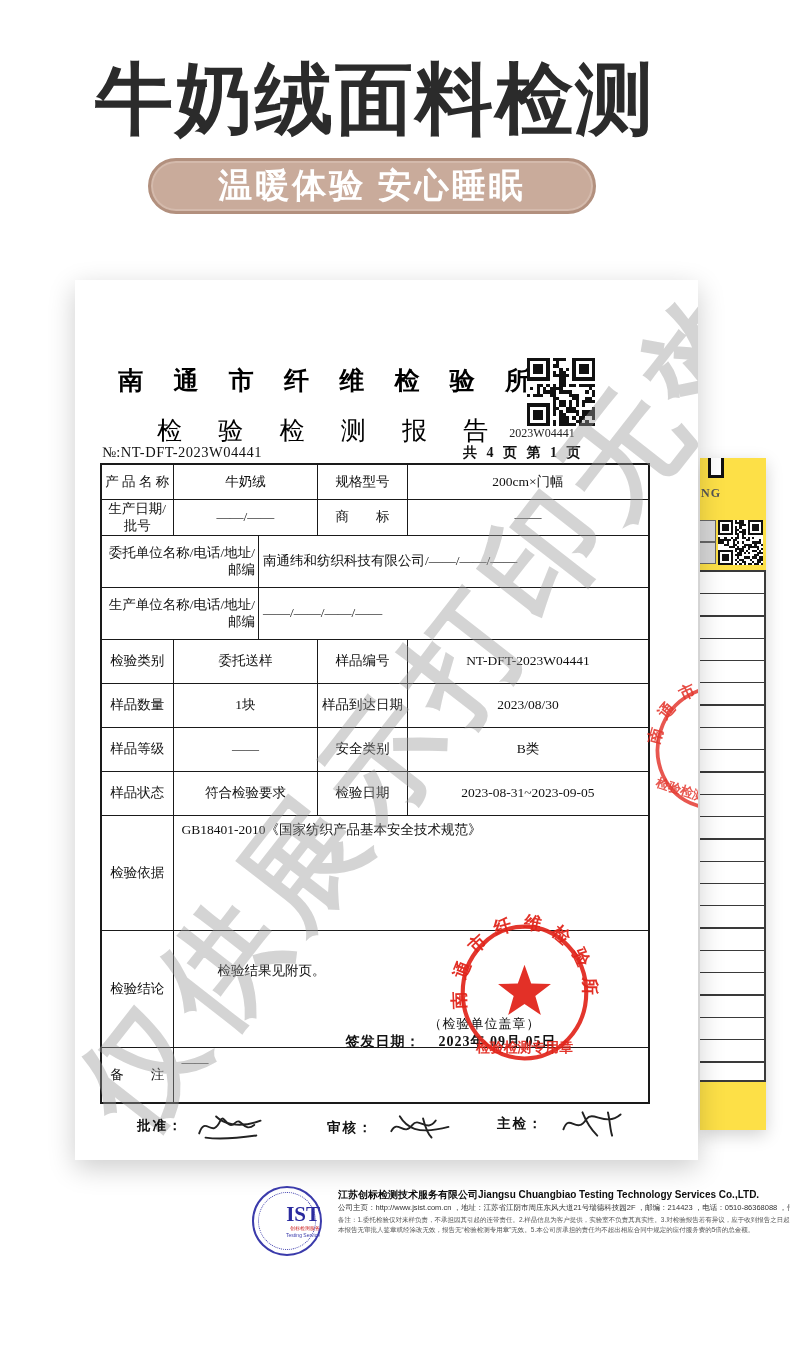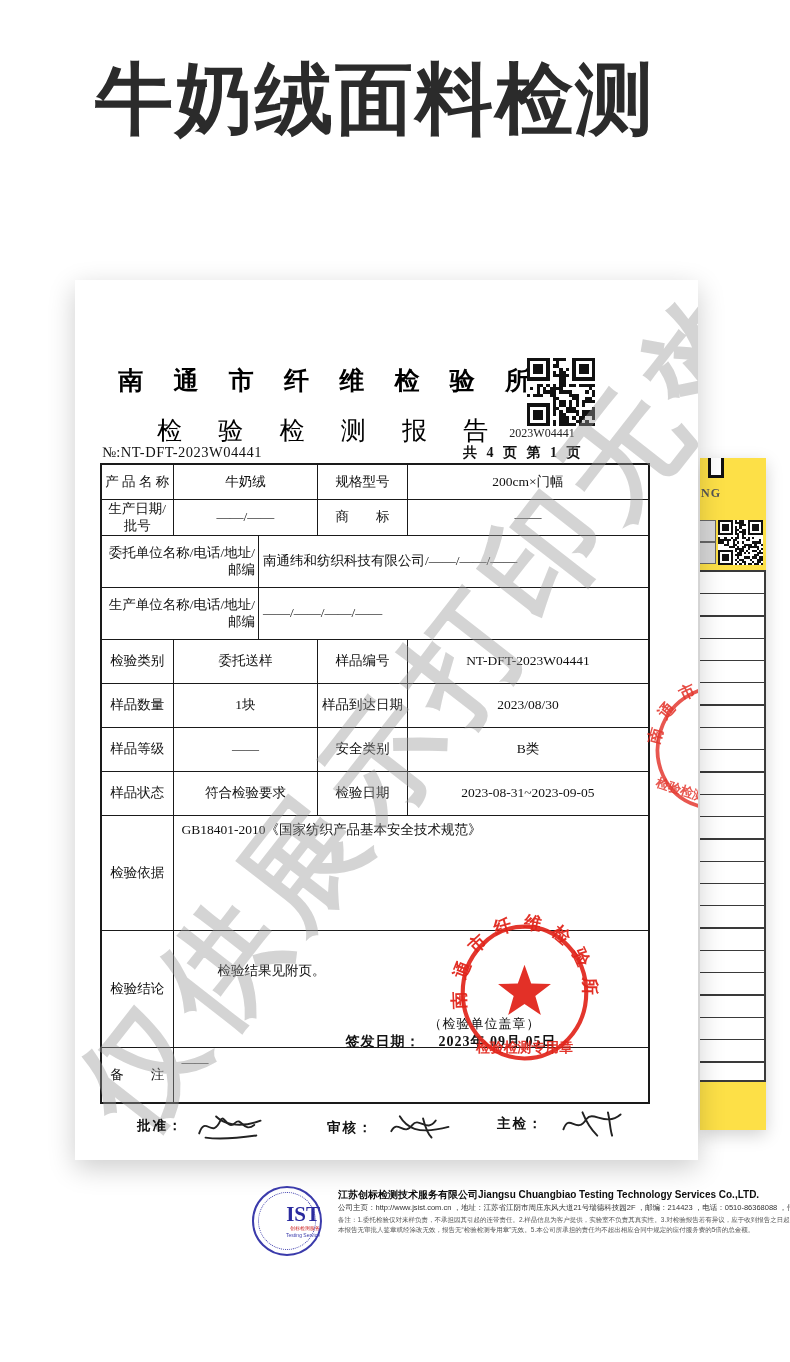--- a/index.html
+++ b/index.html
@@ -88,20 +88,23 @@
 
   svg.qr{shape-rendering:crispEdges;background:#fff}
 </style>
 </head>
 <body>
 
 <div class="canvas">
 
   <div class="title">牛奶绒面料检测</div>
 
+  <div class="badge">
+    <span>温暖体验 安心睡眠</span>
+  </div>
 
   <div class="page2">
     <div class="p2-box"></div>
     <div class="p2-ng">NG</div>
     <div class="p2-cell c1"></div>
     <div class="p2-cell c2"></div>
     <svg class="qr qr-small" viewBox="0 0 21 21">
         <g fill="#111">
           <rect x="0" y="0" width="1" height="1"></rect>
           <rect x="1" y="0" width="1" height="1"></rect>

